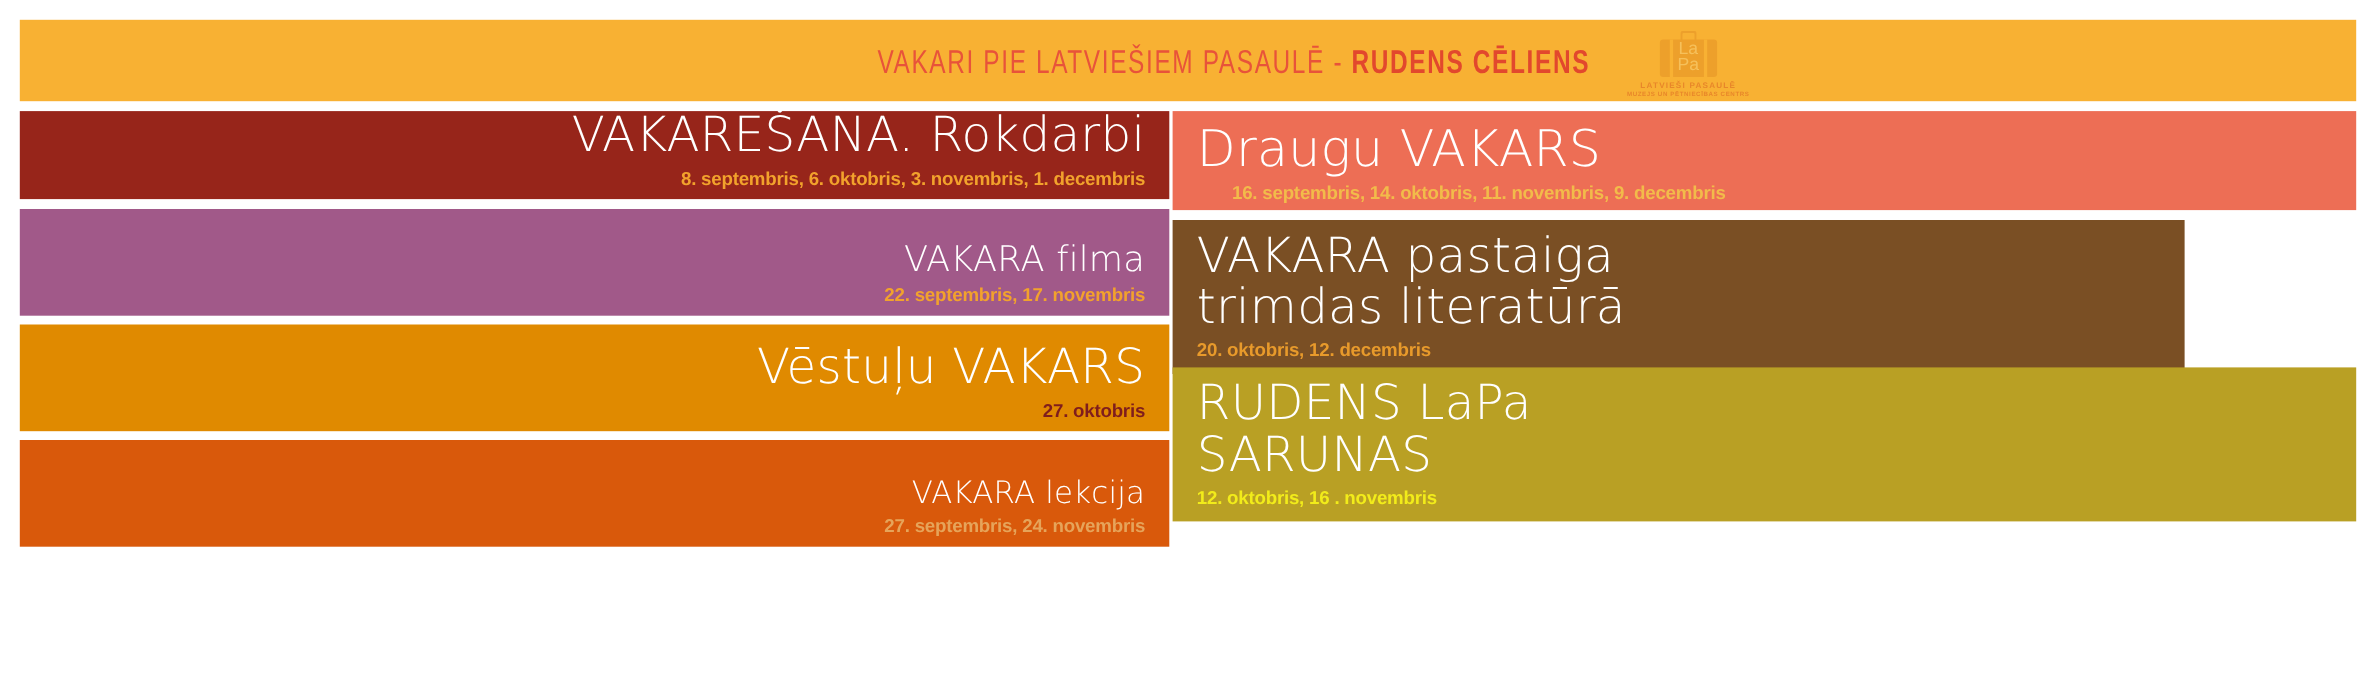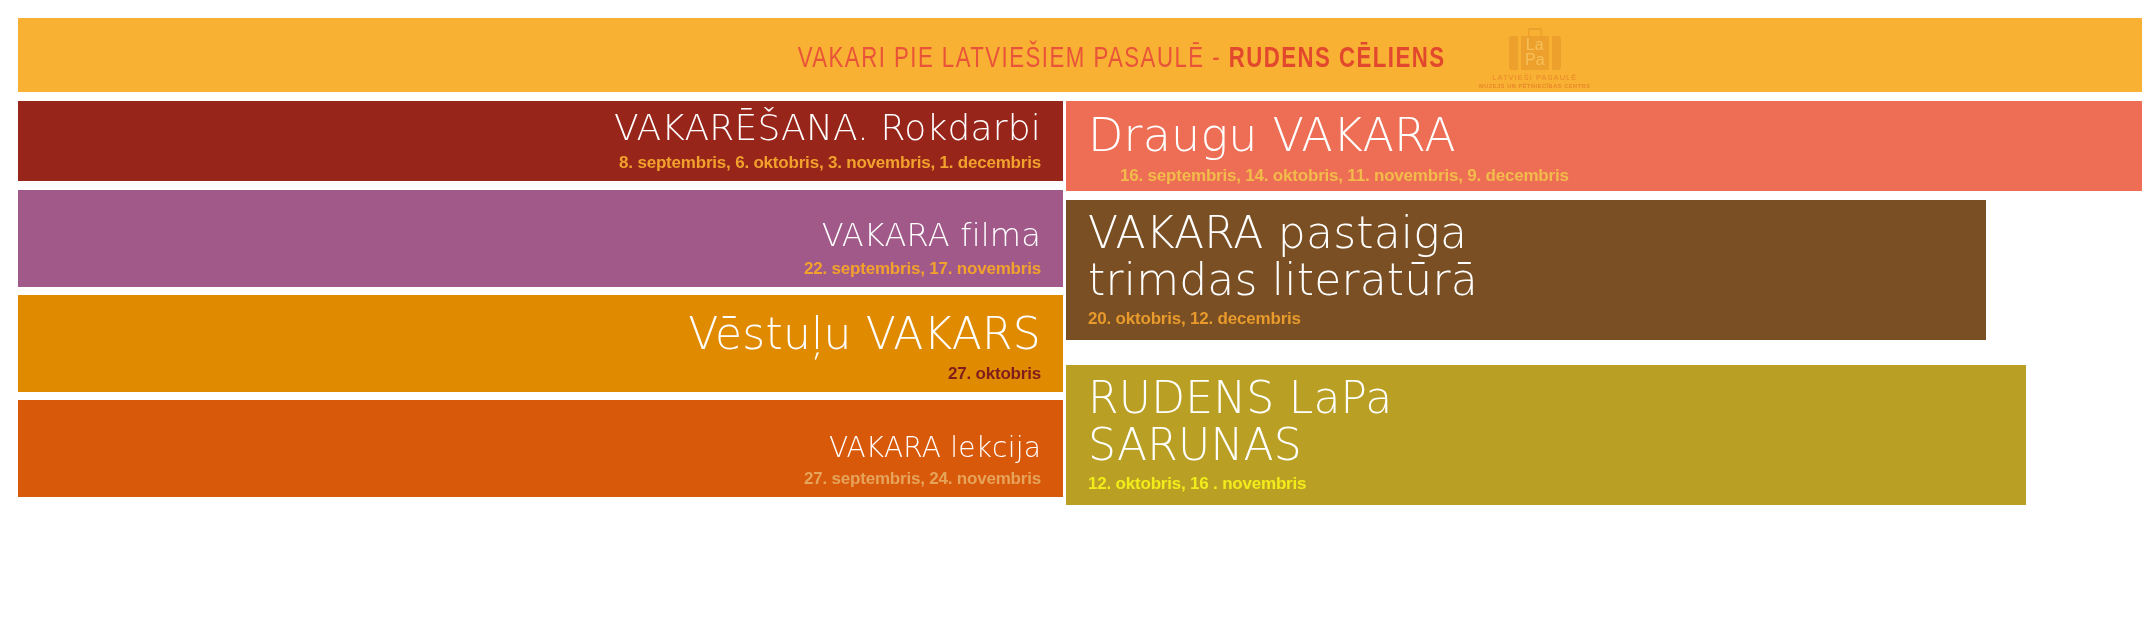--- a/index.html
+++ b/index.html
@@ -114,21 +114,21 @@
     color: #f6c05a;
     font-size: 16px;
     font-family: Liberation Sans, sans-serif;
     letter-spacing: 0px;
   }
   .logo-caption-1 {
     margin-top: 3px;
     font-size: 7.4px;
     letter-spacing: 1.1px;
     color: #e8872a;
-    font-weight: 400;
+    font-weight: 700;
     white-space: nowrap;
   }
   .logo-caption-2 {
     margin-top: 1px;
     font-size: 5.6px;
     letter-spacing: 0.55px;
     color: #e8872a;
     font-weight: 700;
     white-space: nowrap;
   }
@@ -192,21 +192,21 @@
 
   
   #panel-vakaresana  { left: 0; top: 0;    width: 1045px; height: 80px; }
   #panel-filma       { left: 0; top: 89px; width: 1045px; height: 97px; }
   #panel-vestulu     { left: 0; top: 194px;width: 1045px; height: 97px; }
   #panel-lekcija     { left: 0; top: 299px;width: 1045px; height: 97px; }
 
   
   #panel-draugu      { left: 0; top: 0;    width: 1076px; height: 90px; }
   #panel-pastaiga    { left: 0; top: 99px; width: 920px; height: 140px; }
-  #panel-sarunas     { left: 0; top: 264px;width: 960px; height: 140px; }
+  #panel-sarunas     { left: 0; top: 233px;width: 1076px; height: 140px; }
 </style>
 </head>
 <body style="background: rgb(255, 255, 255);">
 
 <div class="poster">
 
   <div class="header-banner" style="background: rgb(248, 177, 51);">
     <div class="header-inner">
 
       <div class="header-title" style="color: rgb(232, 83, 58);"><span>VAKARI PIE LATVIEŠIEM PASAULĒ - </span><span class="strong">RUDENS CĒLIENS</span></div>
@@ -226,21 +226,21 @@
         <div class="logo-caption-2">MUZEJS UN PĒTNIECĪBAS CENTRS</div>
       </div>
 
     </div>
   </div>
 
   <div class="col-left">
 
     <div class="panel" id="panel-vakaresana" style="background: rgb(151, 37, 26);">
       <div class="panel-text">
-        <div class="panel-title" style="font-size: 36px; text-align: center;">VAKARĒŠANA. Rokdarbi</div>
+        <div class="panel-title" style="font-size: 44px; text-align: center;">VAKARĒŠANA. Rokdarbi</div>
         <div class="panel-dates" style="color: rgb(242, 162, 44);">8. septembris, 6. oktobris, 3. novembris, 1. decembris</div>
       </div>
     </div>
 
     <div class="panel" id="panel-filma" style="background: rgb(161, 89, 137);">
       <div class="panel-text">
         <div class="panel-title" style="font-size: 32px;">VAKARA filma</div>
         <div class="panel-dates" style="color: rgb(242, 162, 44);">22. septembris, 17. novembris</div>
       </div>
     </div>
@@ -258,21 +258,21 @@
         <div class="panel-dates" style="color: rgb(230, 164, 90);">27. septembris, 24. novembris</div>
       </div>
     </div>
 
   </div>
 
   <div class="col-right">
 
     <div class="panel" id="panel-draugu" style="background: rgb(237, 110, 85);">
       <div class="panel-text">
-        <div class="panel-title" style="font-size: 46px;">Draugu VAKARA</div>
+        <div class="panel-title" style="font-size: 46px;">Draugu VAKARS</div>
         <div class="panel-dates" style="color: rgb(242, 187, 74); margin-left: 32px;">16. septembris, 14. oktobris,  11. novembris, 9. decembris</div>
       </div>
     </div>
 
     <div class="panel" id="panel-pastaiga" style="background: rgb(122, 79, 36);">
       <div class="panel-text">
         <div class="panel-title" style="font-size: 44px;">VAKARA pastaiga
 trimdas literatūrā</div>
         <div class="panel-dates" style="color: rgb(232, 154, 43);">20. oktobris, 12. decembris</div>
       </div>

